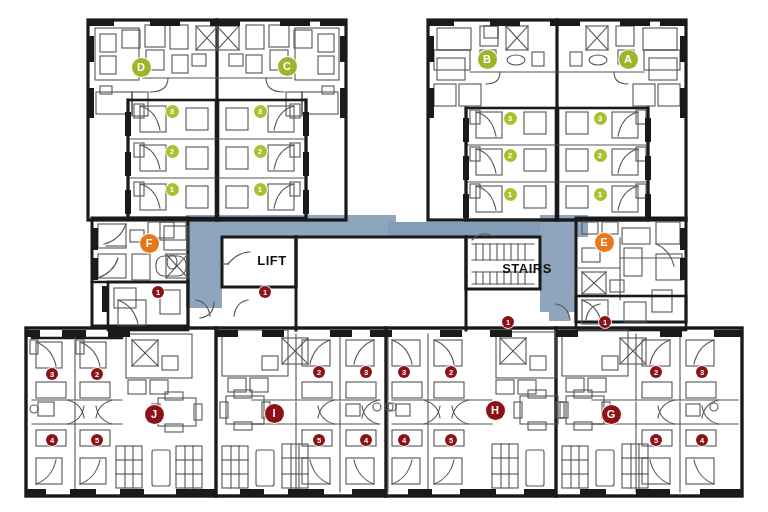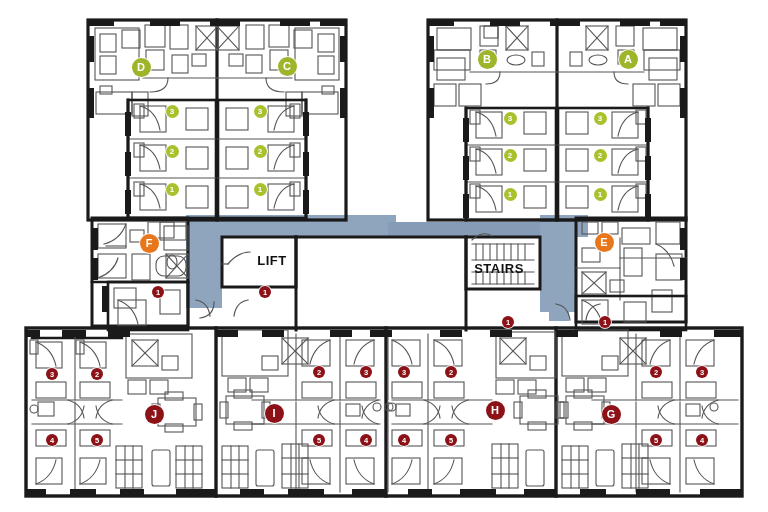--- a/index.html
+++ b/index.html
@@ -612,21 +612,21 @@
     <g fill="none" stroke="#555" stroke-width="1.2">
       <path d="M196 300 q 12 2 14 16"></path>
       <path d="M248 300 q -12 2 -14 16"></path>
       <path d="M214 302 q 0 14 -14 16"></path>
       <path d="M556 304 q 12 2 14 16"></path>
       <path d="M600 304 q -12 2 -14 16"></path>
     </g>
   </svg>
 
   <div class="core-label" style="left:272px;top:260px;">LIFT</div>
-  <div class="core-label" style="left:499px;top:268px;">STAIRS</div>
+  <div class="core-label" style="left:527px;top:268px;">STAIRS</div>
 
   <div id="marker-host">
       <div class="marker letter-green" style="left: 628px; top: 59px;">A</div>
       <div class="marker letter-green" style="left: 487px; top: 59px;">B</div>
       <div class="marker letter-green" style="left: 287px; top: 66px;">C</div>
       <div class="marker letter-green" style="left: 141px; top: 67px;">D</div>
       <div class="marker letter-orange" style="left: 604px; top: 242px;">E</div>
       <div class="marker letter-orange" style="left: 149px; top: 243px;">F</div>
       <div class="marker letter-red" style="left: 611px; top: 414px;">G</div>
       <div class="marker letter-red" style="left: 495px; top: 410px;">H</div>

